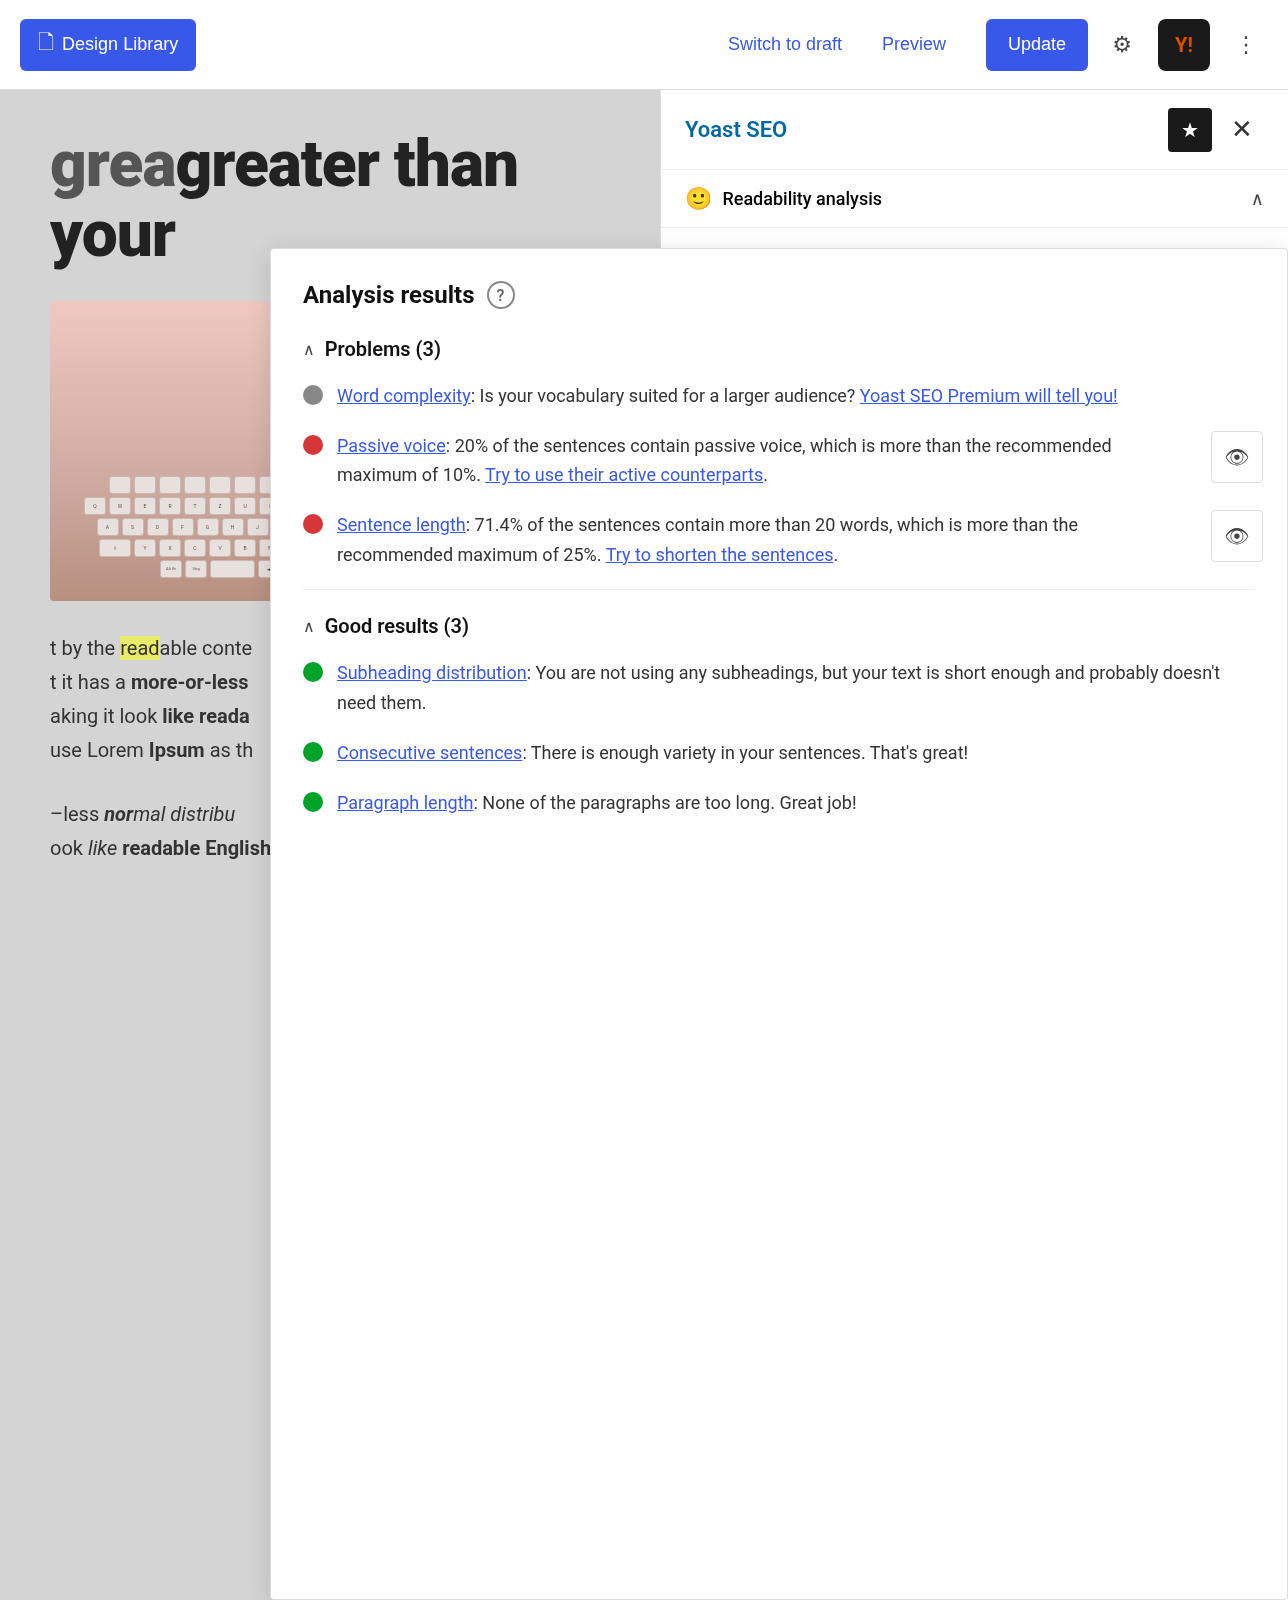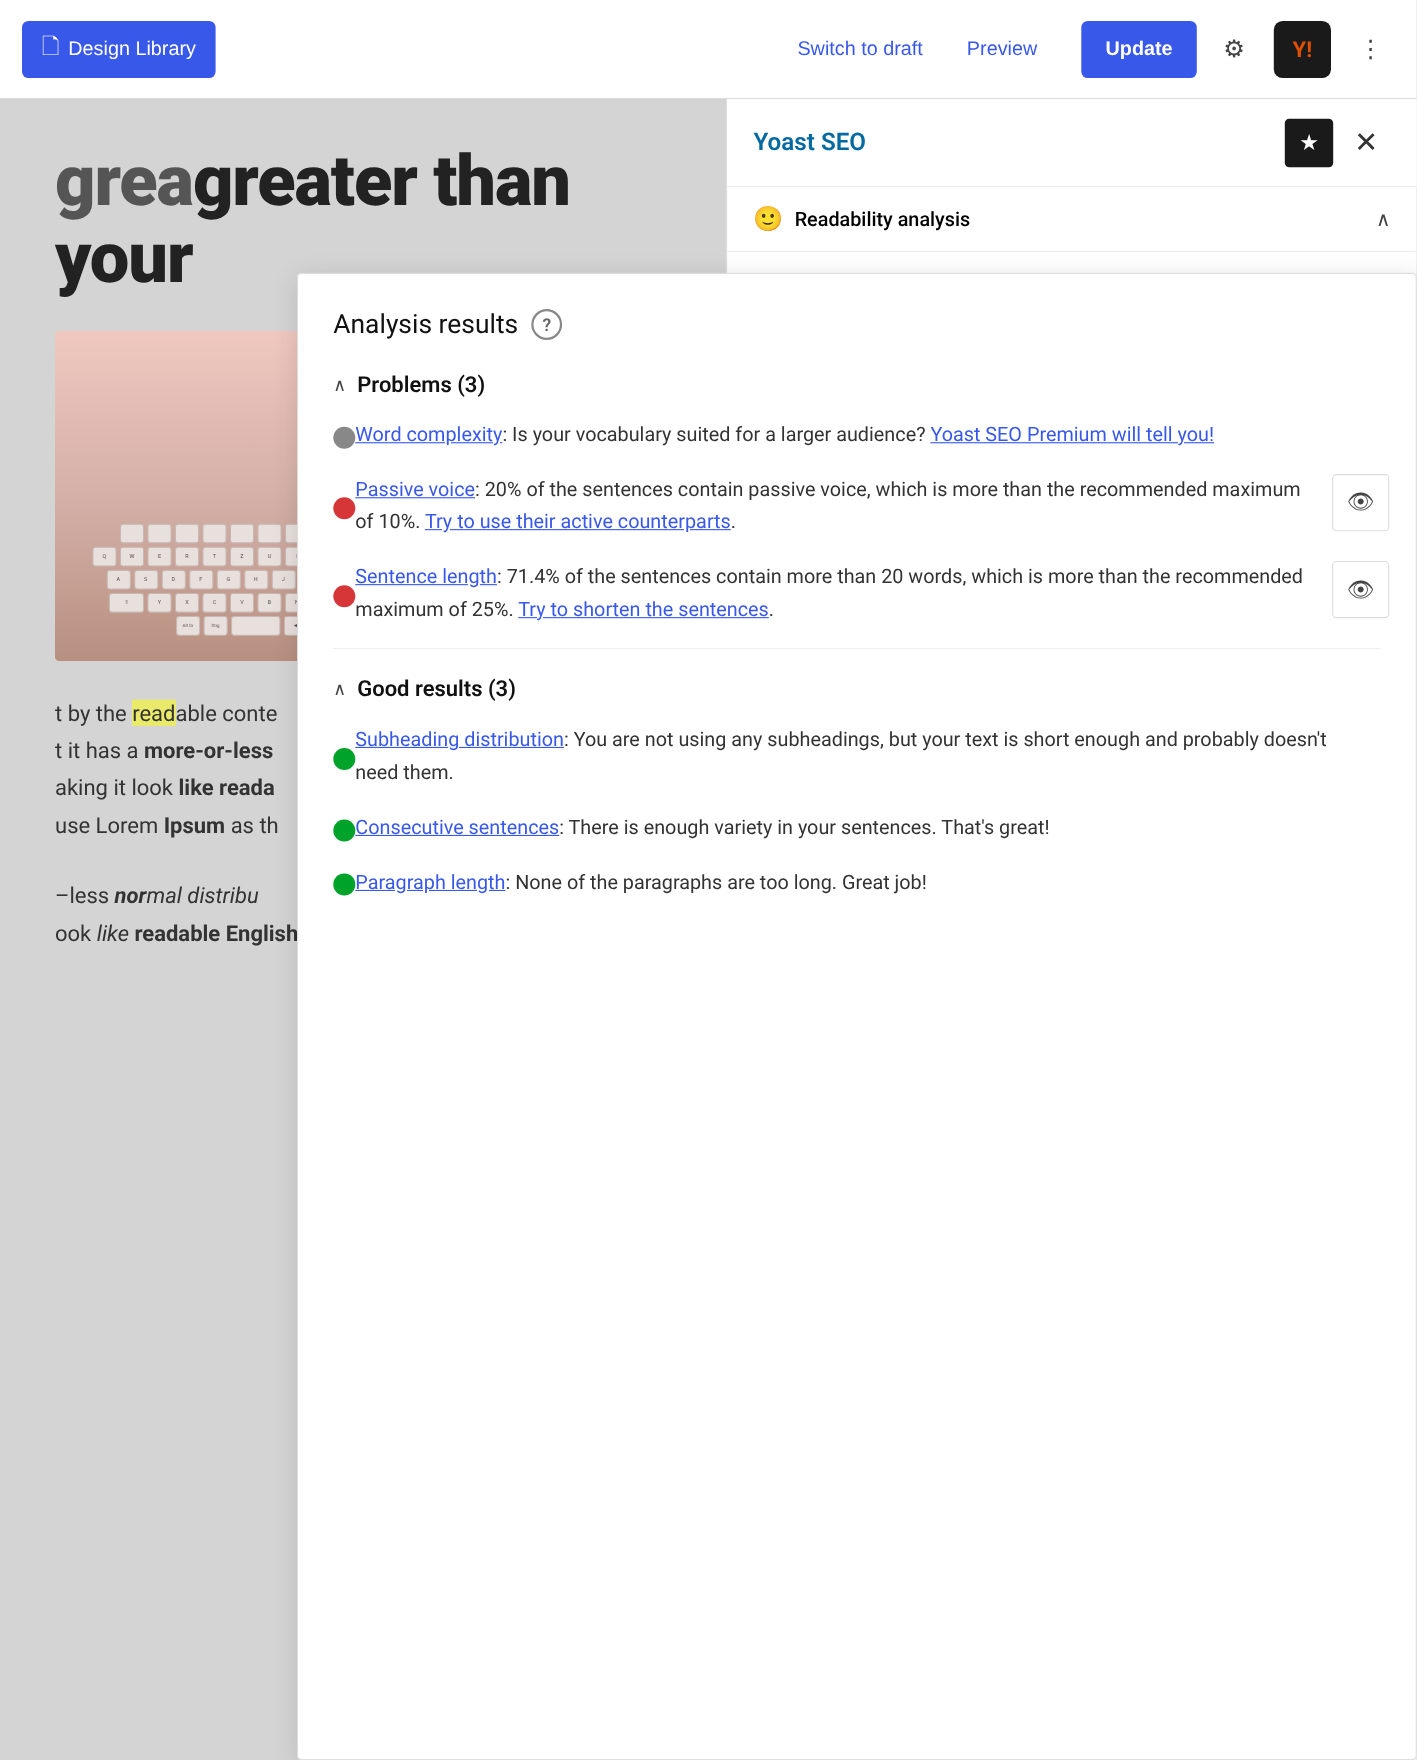--- a/index.html
+++ b/index.html
@@ -61,21 +61,21 @@
       border: none;
       text-decoration: none;
     }
     .update-btn {
       background: #3858e9;
       color: #fff;
       border: none;
       border-radius: 6px;
       padding: 10px 22px;
       font-size: 18px;
-      font-weight: 700;
+      font-weight: 400;
       cursor: pointer;
       height: 52px;
     }
     .toolbar-right {
       display: flex;
       align-items: center;
       gap: 14px;
     }
     .icon-btn {
       background: none;
@@ -272,21 +272,21 @@
       box-shadow: 0 4px 24px rgba(0,0,0,0.12);
     }
     .analysis-header {
       display: flex;
       align-items: center;
       gap: 12px;
       margin-bottom: 28px;
     }
     .analysis-title {
       font-size: 24px;
-      font-weight: 400;
+      font-weight: 700;
       color: #111;
     }
     .help-icon {
       width: 28px;
       height: 28px;
       border: 2px solid #888;
       border-radius: 50%;
       display: flex;
       align-items: center;
       justify-content: center;
@@ -308,21 +308,22 @@
       font-weight: 600;
       color: #111;
     }
     .toggle-chevron {
       font-size: 16px;
       color: #444;
     }
 
     .analysis-item {
       display: flex;
-      align-items: center;
+      align-items: flex-start;
+      gap: 14px;
       margin-bottom: 20px;
       padding-right: 10px;
       position: relative;
     }
     .status-dot {
       width: 20px;
       height: 20px;
       border-radius: 50%;
       flex-shrink: 0;
       margin-top: 4px;

